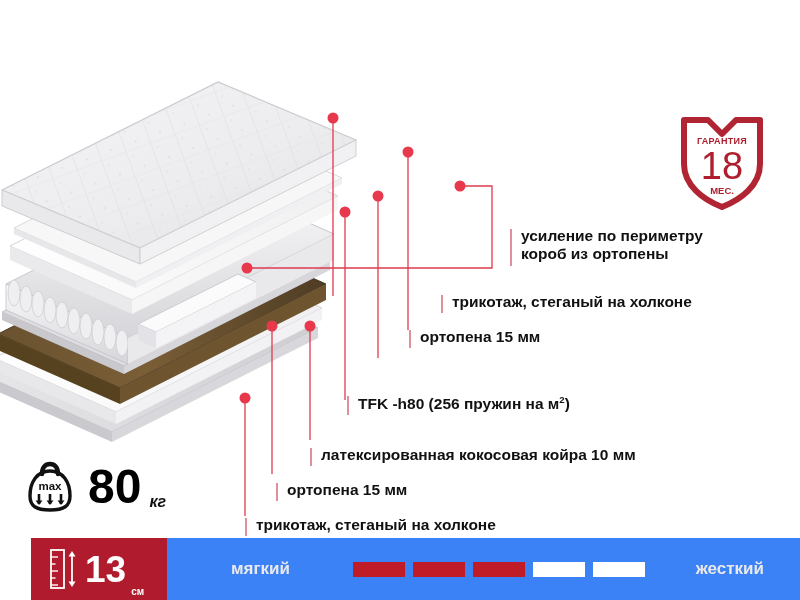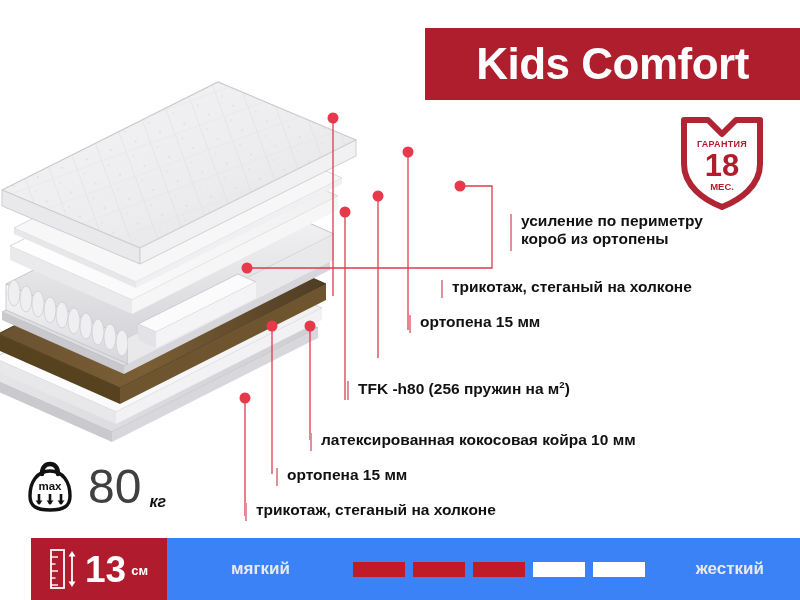--- a/index.html
+++ b/index.html
@@ -23,81 +23,78 @@
 
   
   .shield { position: absolute; left: 678px; top: 112px; width: 88px; height: 98px; }
   .shield svg { display: block; width: 88px; height: 98px; }
   .shield-txt {
     position: absolute; left: 0; top: 0; width: 88px; height: 98px;
     display: flex; flex-direction: column; align-items: center; justify-content: center;
     color: #AF1E2D; line-height: 1;
   }
   .shield-top { font-size: 9px; font-weight: bold; letter-spacing: 0.3px; margin-top: 10px;}
-  .shield-num { font-size: 31px; font-weight: bold; margin: 1px 0 1px 0; }
+  .shield-num { font-size: 38px; font-weight: normal; margin: 1px 0 1px 0; }
   .shield-bot { font-size: 9.5px; font-weight: bold; }
 
   
   .mattress { position: absolute; left: -12px; top: 78px; width: 530px; height: 390px; }
   .mattress svg { display: block; }
 
   
   .leader { position: absolute; left: 0; top: 0; width: 800px; height: 600px; pointer-events: none; }
 
   
   .label {
     position: absolute; color: #111; font-size: 15.5px; font-weight: bold;
-    line-height: 1.18; white-space: nowrap;
+    line-height: 1.18; white-space: nowrap; margin-top: 15px;
   }
   .label .tick {
     position: absolute; left: -11px; top: 2px; width: 1.6px; height: 100%;
     background: #E0909B;
   }
   .label sup { font-size: 0.62em; vertical-align: super; }
 
   
   .weight { position: absolute; left: 24px; top: 458px; display: flex; align-items: center; }
   .kb { width: 52px; height: 58px; }
   .weight-num {
-    color: #404040; font-size: 48px; font-weight: normal; margin-left: 12px; line-height: 1;
+    color: #000000; font-size: 48px; font-weight: bold; margin-left: 12px; line-height: 1;
   }
   .weight-unit {
     color: #111; font-size: 16px; font-weight: bold; margin-left: 8px;
     align-self: flex-end; padding-bottom: 5px; font-style: italic;
   }
 
   
   .bottom { position: absolute; left: 0; top: 538px; width: 800px; height: 62px; display: flex; }
   .height-block {
     width: 136px; height: 62px; background: #B01C2E;
     display: flex; align-items: center; padding-left: 18px; margin-left: 31px;
   }
   .ruler-ico { width: 30px; height: 44px; flex: none; }
   .height-num { color: #fff; font-size: 37px; font-weight: bold; margin-left: 6px; line-height: 1; }
-  .height-unit { color: #fff; font-size: 13px; font-weight: bold; margin-left: 5px; align-self: flex-end; padding-bottom: 22px; }
+  .height-unit { color: #fff; font-size: 10px; font-weight: bold; margin-left: 5px; align-self: flex-end; padding-bottom: 3px; }
 
   .firm-bar {
     flex: 1; height: 62px; background: #3b82f6;
     display: flex; align-items: center; position: relative;
   }
   .firm-soft { color: #E9E9EC; font-size: 17px; font-weight: bold; position: absolute; left: 64px; }
   .firm-hard { color: #E9E9EC; font-size: 17px; font-weight: bold; position: absolute; right: 36px; }
   .segments { position: absolute; left: 186px; display: flex; gap: 8px; }
   .seg { width: 52px; height: 15px; }
   .seg.on { background: #C01C28; }
   .seg.off { background: #FFFFFF; }
 </style>
 </head>
 <body>
 
 <div id="page">
 
-  <div class="title-banner">
-    <span class="txt">Kids Comfort</span>
-  </div>
 
   <div class="shield">
     <svg viewBox="0 0 88 98">
       <path d="M6 8 L6 52 C6 74 26 88 44 95 C62 88 82 74 82 52 L82 8 L58 8 L44 22 L30 8 Z" fill="none" stroke="#B02433" stroke-width="6" stroke-linejoin="round"></path>
     </svg>
     <div class="shield-txt">
       <span class="shield-top">ГАРАНТИЯ</span>
       <span class="shield-num">18</span>
       <span class="shield-bot">МЕС.</span>
     </div>

